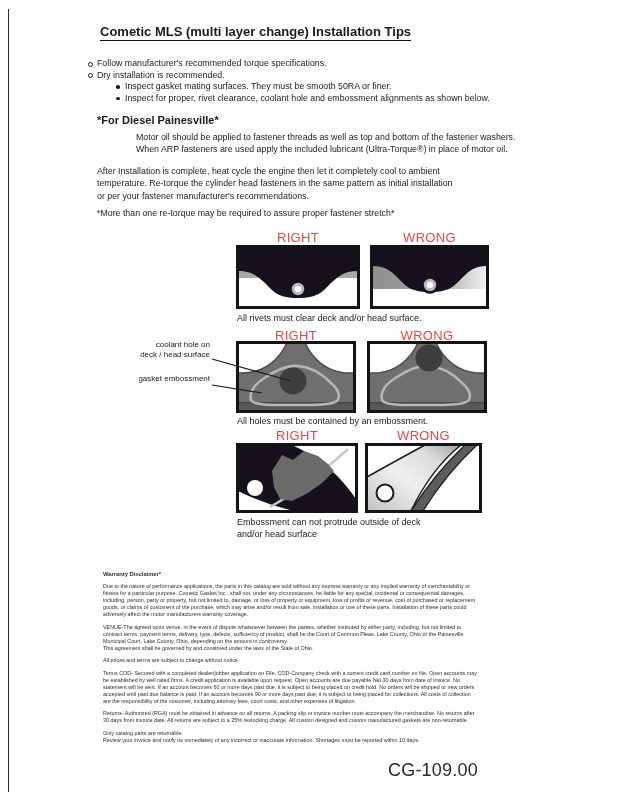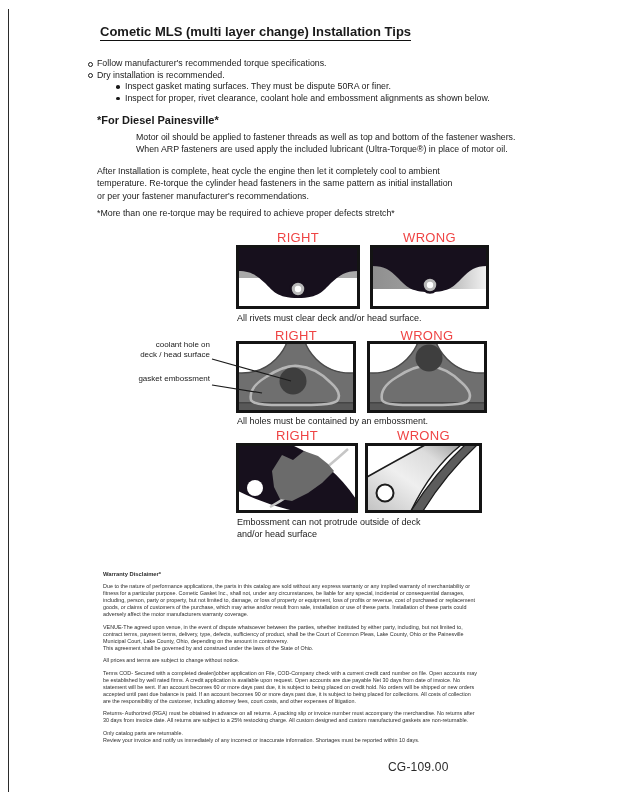--- a/index.html
+++ b/index.html
@@ -33,21 +33,21 @@
   #diesel-para1{left:104px;top:131px;margin-left:32px;}
   #diesel-para2{left:97px;top:165px;}
   #diesel-note{left:97px;top:208px;font-size:8.8px;}
   .rw-label{font-size:13px;letter-spacing:.3px;text-align:center;color:#ef4444;}
   .caption{font-size:9px;line-height:12.3px;white-space:pre-line;}
   .annot{font-size:8px;line-height:10px;text-align:right;white-space:pre-line;color:#1a1a1a;}
   .dbox svg{display:block;}
   #legal{left:103px;top:571px;width:470px;color:#2e2e2e;}
   #legal-heading{font-size:5.8px;font-weight:bold;margin:0 0 6px 0;}
   .legal-p{font-size:5.4px;line-height:7px;margin:0 0 5.5px 0;white-space:pre-line;}
-  #footer-code{left:388px;top:760px;font-size:12px;color:#2a2a2a;letter-spacing:.2px;}
+  #footer-code{left:388px;top:760px;font-size:18px;color:#2a2a2a;letter-spacing:.2px;}
 </style>
 </head>
 <body>
 
 <div id="page">
 
   <div id="edge-line" class="abs"></div>
 
   <div id="title" class="abs">Cometic MLS (multi layer change) Installation Tips</div>
 
@@ -55,35 +55,35 @@
     <div class="b-row">
       <span class="b-marker"></span>
       <span>Follow manufacturer's recommended torque specifications.</span>
     </div>
     <div class="b-row">
       <span class="b-marker"></span>
       <span>Dry installation is recommended.</span>
     </div>
     <div class="b-row sub">
       <span class="b-marker filled"></span>
-      <span>Inspect gasket mating surfaces.  They must be dispute 50RA or finer.</span>
+      <span>Inspect gasket mating surfaces.  They must be smooth 50RA or finer.</span>
     </div>
     <div class="b-row sub">
       <span class="b-marker filled"></span>
       <span>Inspect for proper, rivet clearance, coolant hole and embossment alignments as shown below.</span>
     </div>
   </div>
 
   <div id="diesel-heading" class="abs">*For Diesel Painesville*</div>
   <div id="diesel-para1" class="abs body-para">Motor oil should be applied to fastener threads as well as top and bottom of the fastener washers.
 When ARP fasteners are used apply the included lubricant (Ultra-Torque®) in place of motor oil.</div>
   <div id="diesel-para2" class="abs body-para">After Installation is complete, heat cycle the engine then let it completely cool to ambient
 temperature. Re-torque the cylinder head fasteners in the same pattern as initial installation
 or per your fastener manufacturer's recommendations.</div>
-  <div id="diesel-note" class="abs">*More than one re-torque may be required to achieve proper defects stretch*</div>
+  <div id="diesel-note" class="abs">*More than one re-torque may be required to assure proper fastener stretch*</div>
 
   <div class="abs rw-label" style="left:236px;top:230px;width:124px;">RIGHT</div>
   <div class="abs rw-label" style="left:370px;top:230px;width:119px;">WRONG</div>
 
   <div class="abs dbox" style="left:236px;top:245px;">
     <svg width="124" height="64" viewBox="0 0 124 64">
       <rect x="0" y="0" width="124" height="64" fill="#ffffff"></rect>
       <rect x="2" y="24" width="120" height="9" fill="#a9a9a9"></rect>
       <path d="M2,2 H122 V26 C109,26 104,30 95,38 C87,46 83,53 62,53 C41,53 37,46 29,38 C20,30 15,26 2,26 Z" fill="#17101d"></path>
       <circle cx="62" cy="44" r="7.5" fill="#b9b9b9" stroke="#17101d" stroke-width="2.5"></circle>

